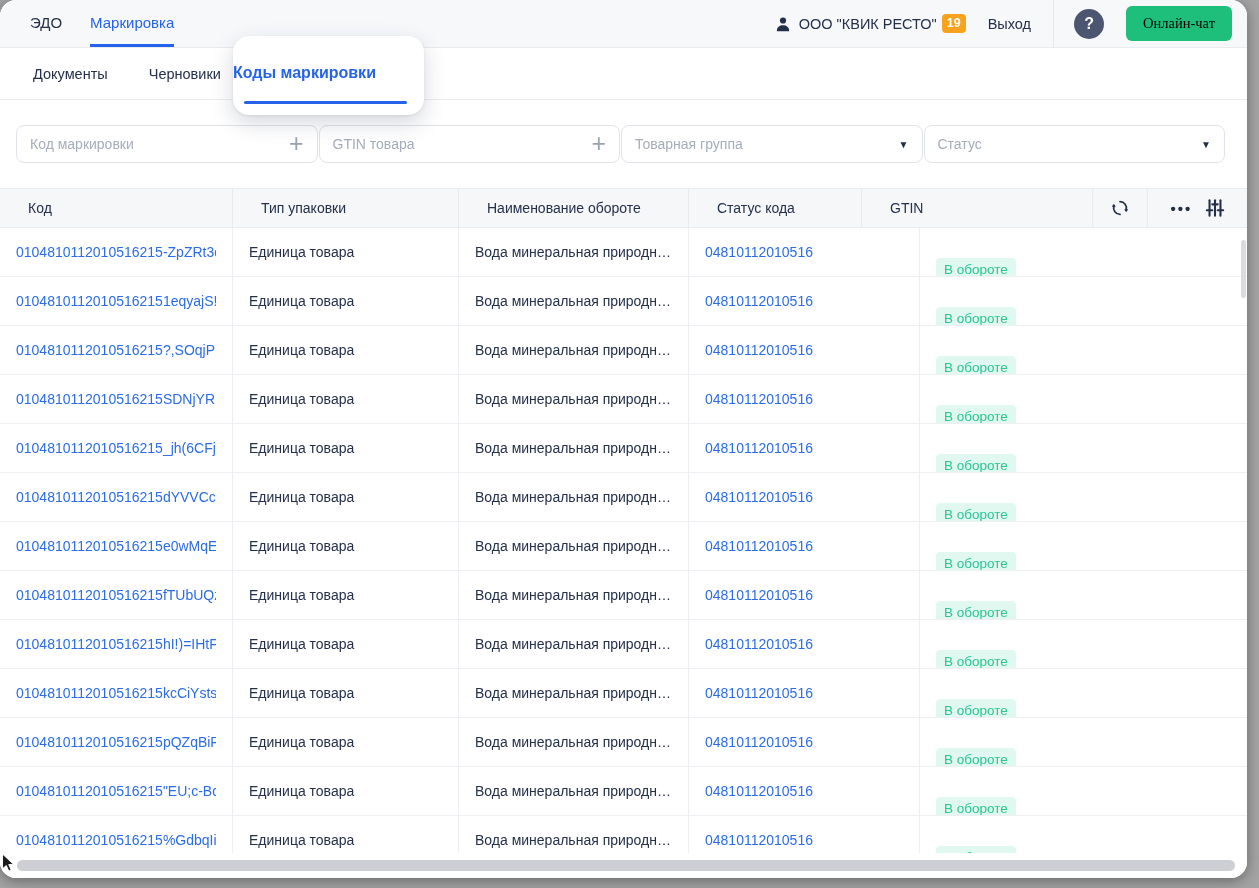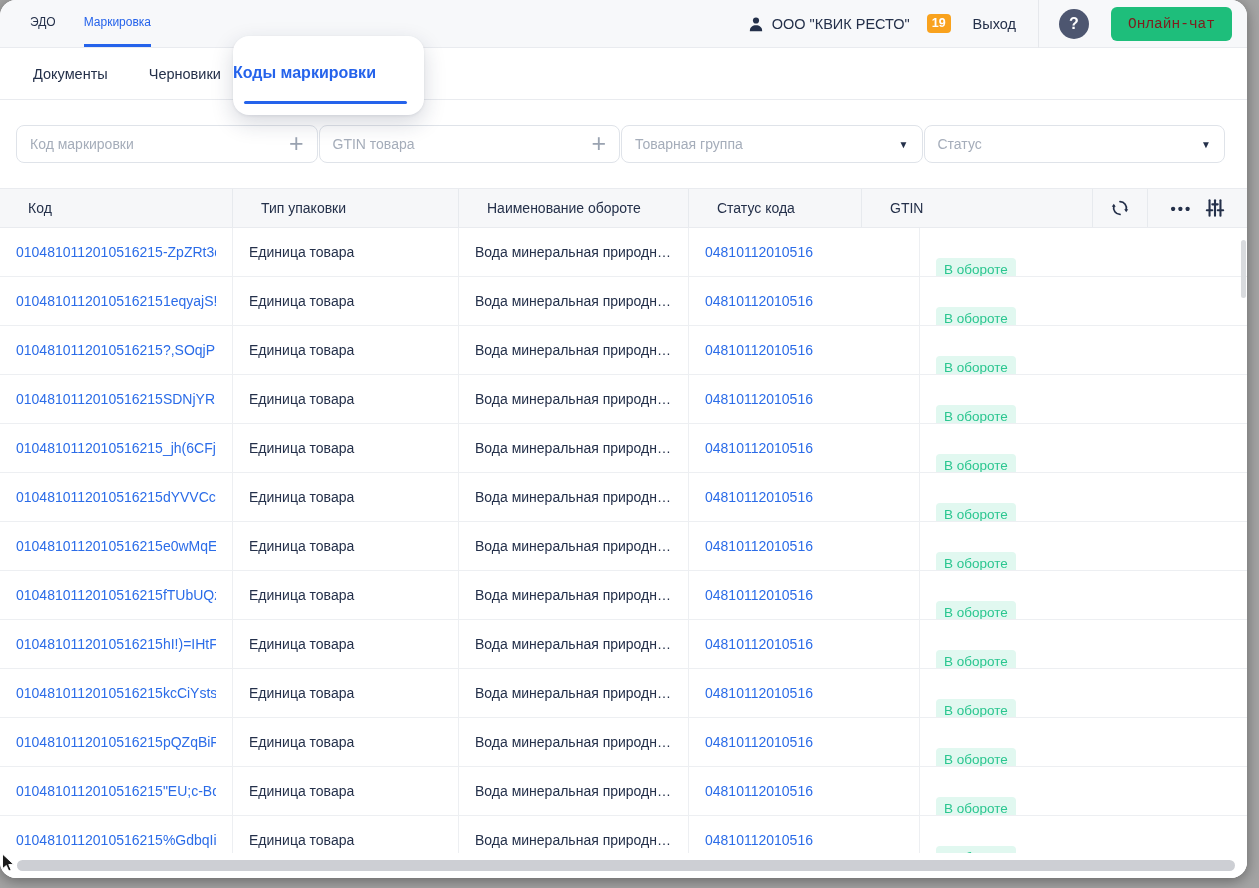--- a/index.html
+++ b/index.html
@@ -22,44 +22,44 @@
   .topbar {
     position: absolute; left: 0; top: 0; right: 0; height: 48px;
     background: #f7f8fa;
     border-bottom: 1px solid #e9ebef;
     display: flex; align-items: stretch; justify-content: space-between;
     padding: 0 15px 0 30px;
   }
   .main-nav { display: flex; align-items: stretch; gap: 28px; }
   .nav-item {
     display: flex; align-items: center;
-    font-size: 12px; color: #24304a; cursor: pointer;
+    font-size: 15px; color: #24304a; cursor: pointer;
     border-bottom: 3px solid transparent; padding-top: 0;
     text-decoration: none;
   }
   .nav-item.active { color: #2563eb; border-bottom-color: #2563eb; }
   .topbar-right { display: flex; align-items: center; }
   .user-icon { display: flex; align-items: center; margin-right: 7px; }
   .org { font-size: 14.5px; font-weight: 500; color: #24304a; cursor: pointer; }
   .org-badge {
-    margin-left: 17px; background: #f9a21d; color: #fff;
+    margin-left: 5px; background: #f9a21d; color: #fff;
     font-size: 12.5px; font-weight: 600; border-radius: 4px;
     padding: 2px 5px; line-height: 1.2;
   }
   .logout { margin-left: 22px; font-size: 14.5px; color: #24304a; text-decoration: none; cursor: pointer; }
   .divider-v { width: 1px; height: 48px; background: #e6e8ec; margin: 0 20px 0 22px; }
   .help {
     width: 30px; height: 30px; border-radius: 50%;
     background: #4d5670; color: #fff; font-size: 16px; font-weight: 700;
     display: flex; align-items: center; justify-content: center; cursor: pointer;
   }
   .chat-btn {
-    margin-left: 22px; background: #1ebe7b; color: #7f1d1d;
+    margin-left: 22px; background: #1ebe7b; color: #000000;
     border: none; border-radius: 6px; padding: 9px 17px;
-    font-size: 14.5px; font-family: Liberation Mono, monospace; cursor: pointer;
+    font-size: 14.5px; font-family: Liberation Serif, serif; cursor: pointer;
   }
   
   .tabsbar {
     position: absolute; left: 0; top: 48px; right: 0; height: 52px;
     background: #fff; border-bottom: 1px solid #e9ebef;
     display: flex; align-items: center; gap: 41px; padding: 0 33px;
   }
   .tab-item { font-size: 14.5px; color: #24304a; cursor: pointer; white-space: nowrap; }
   .tab-popup {
     position: absolute; left: 233px; top: 36px; width: 191px; height: 79px;

